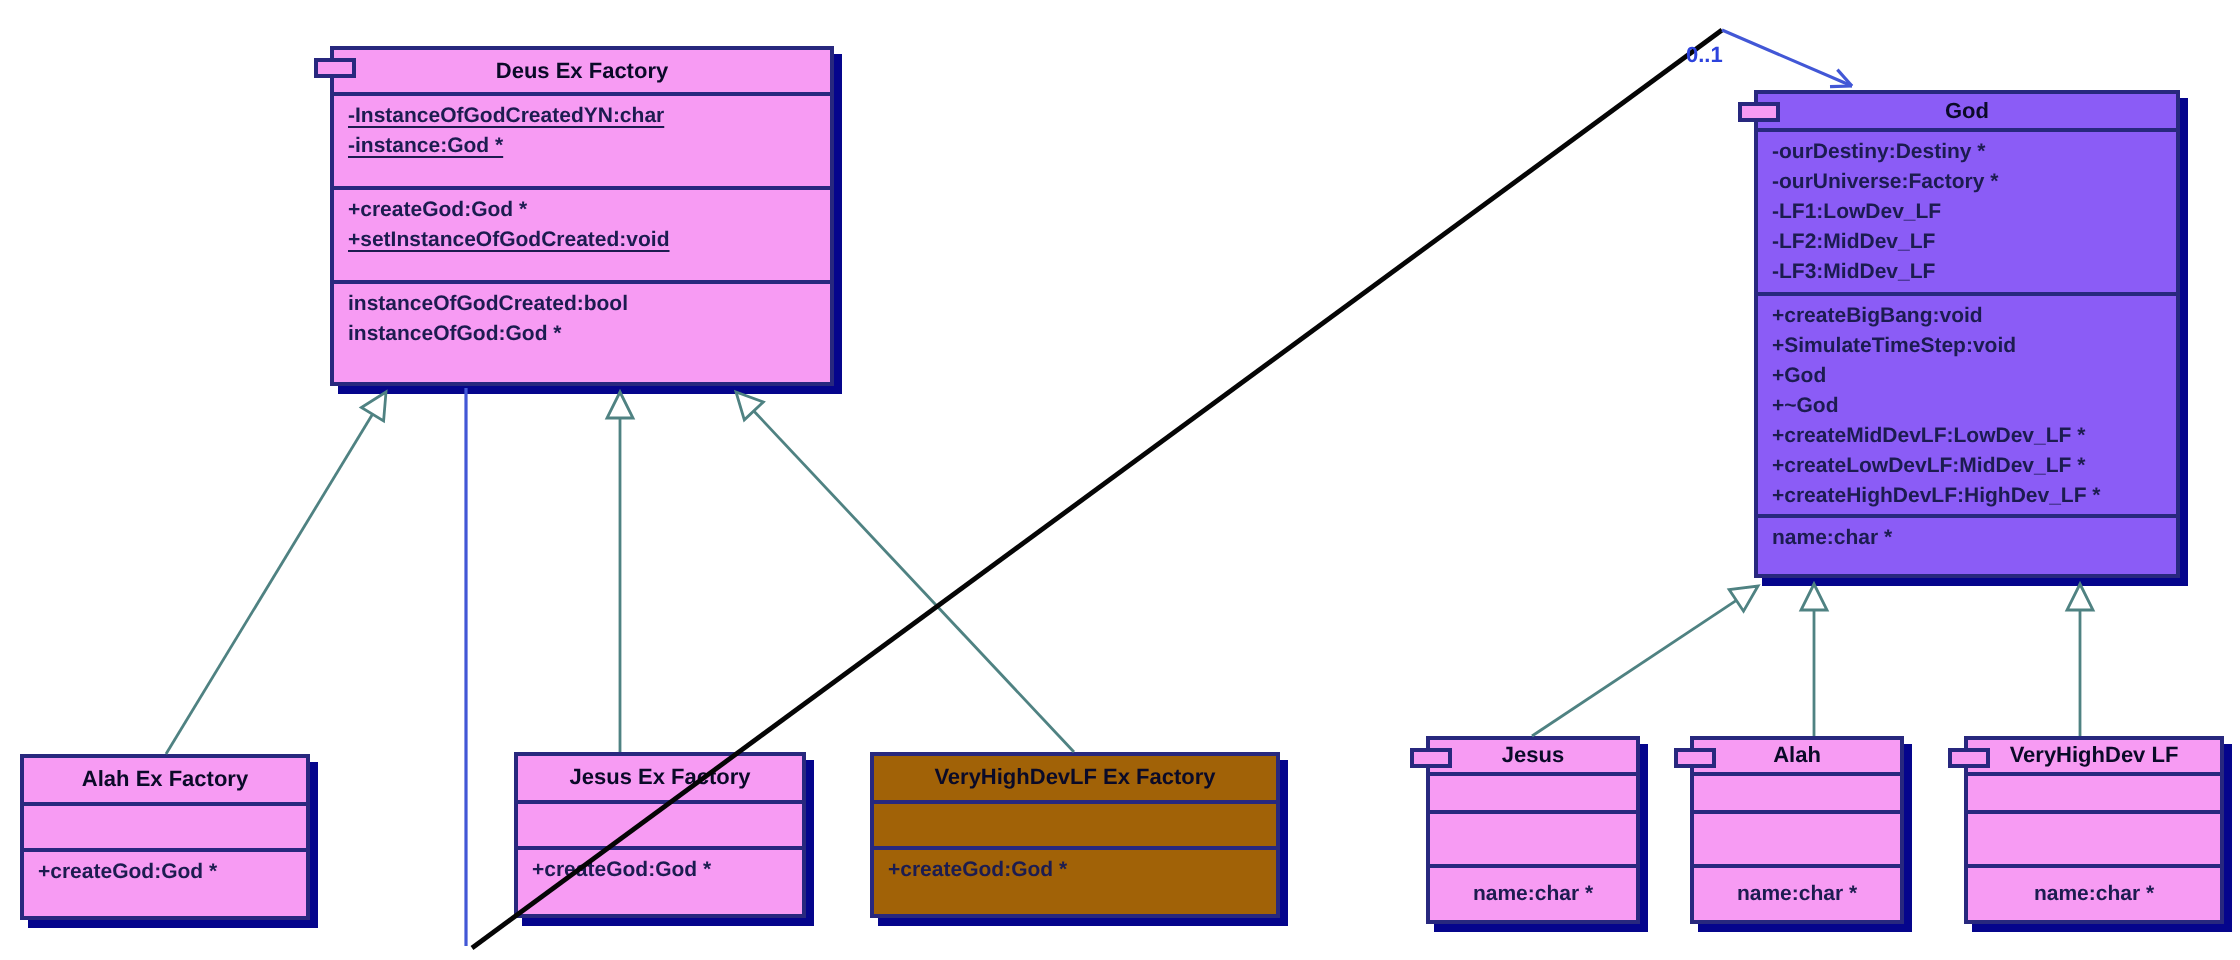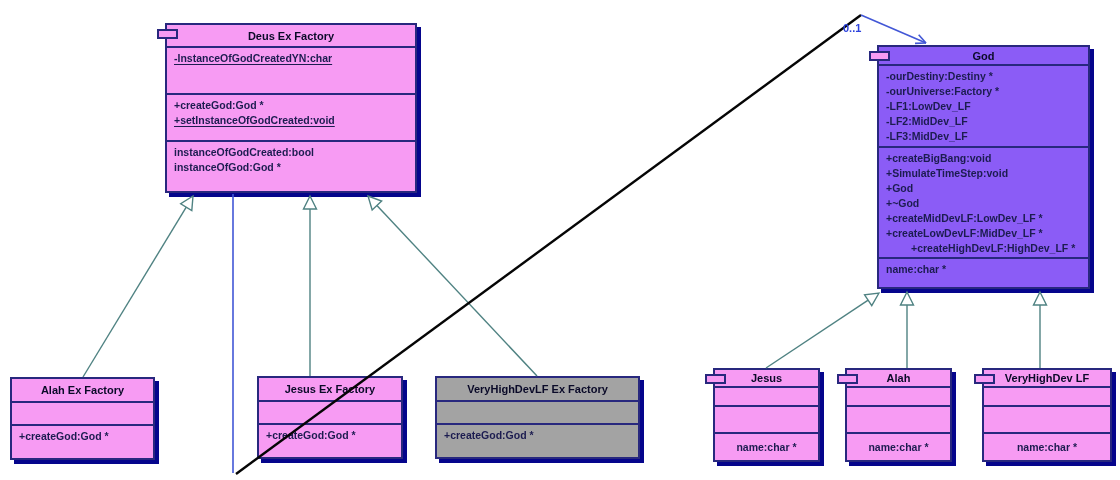--- a/index.html
+++ b/index.html
@@ -42,20 +42,21 @@
       <line x1="861" y1="15" x2="926" y2="43" stroke="#4257d6" stroke-width="1.6"></line>
       <line x1="926" y1="43" x2="918.683167156086" y2="34.78635542927374" stroke="#4257d6" stroke-width="1.6"></line>
       <line x1="926" y1="43" x2="915.0048137246254" y2="43.32539018087882" stroke="#4257d6" stroke-width="1.6"></line>
     </svg>
   <div id="class-layer">
       <div class="cbox" style="left: 165px; top: 23px; width: 252px; height: 170px; background: rgb(247, 155, 243); border-color: rgb(40, 40, 126); box-shadow: rgb(5, 5, 140) 4px 4px 0px;">
         <span class="cicon" style="background: rgb(247, 155, 243); border-color: rgb(40, 40, 126);"></span>
         <div class="ctitle" style="height: 21px; color: rgb(10, 10, 40);">Deus Ex Factory</div>
         <div class="csec" style="height: 47px; border-top-color: rgb(40, 40, 126);">
           <div class="mline u" style="color: rgb(28, 28, 80);">-InstanceOfGodCreatedYN:char</div>
+          <div class="mline u" style="color: rgb(28, 28, 80);">-instance:God *</div>
         </div>
         <div class="csec" style="height: 47px; border-top-color: rgb(40, 40, 126);">
           <div class="mline" style="color: rgb(28, 28, 80);">+createGod:God *</div>
           <div class="mline u" style="color: rgb(28, 28, 80);">+setInstanceOfGodCreated:void</div>
         </div>
         <div class="csec" style="height: 51px; border-top-color: rgb(40, 40, 126);">
           <div class="mline" style="color: rgb(28, 28, 80);">instanceOfGodCreated:bool</div>
           <div class="mline" style="color: rgb(28, 28, 80);">instanceOfGod:God *</div>
         </div>
       </div>
@@ -69,41 +70,41 @@
           <div class="mline" style="color: rgb(28, 28, 80);">-LF2:MidDev_LF</div>
           <div class="mline" style="color: rgb(28, 28, 80);">-LF3:MidDev_LF</div>
         </div>
         <div class="csec" style="height: 111px; border-top-color: rgb(40, 40, 126);">
           <div class="mline" style="color: rgb(28, 28, 80);">+createBigBang:void</div>
           <div class="mline" style="color: rgb(28, 28, 80);">+SimulateTimeStep:void</div>
           <div class="mline" style="color: rgb(28, 28, 80);">+God</div>
           <div class="mline" style="color: rgb(28, 28, 80);">+~God</div>
           <div class="mline" style="color: rgb(28, 28, 80);">+createMidDevLF:LowDev_LF *</div>
           <div class="mline" style="color: rgb(28, 28, 80);">+createLowDevLF:MidDev_LF *</div>
-          <div class="mline" style="color: rgb(28, 28, 80); margin-left: 25px;">+createHighDevLF:HighDev_LF *</div>
+          <div class="mline" style="color: rgb(28, 28, 80);">+createHighDevLF:HighDev_LF *</div>
         </div>
         <div class="csec" style="height: 30px; border-top-color: rgb(40, 40, 126);">
           <div class="mline" style="color: rgb(28, 28, 80);">name:char *</div>
         </div>
       </div>
       <div class="cbox" style="left: 10px; top: 377px; width: 145px; height: 83px; background: rgb(247, 155, 243); border-color: rgb(40, 40, 126); box-shadow: rgb(5, 5, 140) 4px 4px 0px;">
         <div class="ctitle" style="height: 22px; color: rgb(10, 10, 40);">Alah Ex Factory</div>
         <div class="csec" style="height: 23px; border-top-color: rgb(40, 40, 126);"></div>
         <div class="csec" style="height: 34px; border-top-color: rgb(40, 40, 126);">
           <div class="mline" style="color: rgb(28, 28, 80);">+createGod:God *</div>
         </div>
       </div>
       <div class="cbox" style="left: 257px; top: 376px; width: 146px; height: 83px; background: rgb(247, 155, 243); border-color: rgb(40, 40, 126); box-shadow: rgb(5, 5, 140) 4px 4px 0px;">
         <div class="ctitle" style="height: 22px; color: rgb(10, 10, 40);">Jesus Ex Factory</div>
         <div class="csec" style="height: 23px; border-top-color: rgb(40, 40, 126);"></div>
         <div class="csec" style="height: 34px; border-top-color: rgb(40, 40, 126);">
           <div class="mline" style="color: rgb(28, 28, 80);">+createGod:God *</div>
         </div>
       </div>
-      <div class="cbox" style="left: 435px; top: 376px; width: 205px; height: 83px; background: #a3a3a3; border-color: rgb(40, 40, 126); box-shadow: rgb(5, 5, 140) 4px 4px 0px;">
+      <div class="cbox" style="left: 435px; top: 376px; width: 205px; height: 83px; background: #a16207; border-color: rgb(40, 40, 126); box-shadow: rgb(5, 5, 140) 4px 4px 0px;">
         <div class="ctitle" style="height: 22px; color: rgb(10, 10, 40);">VeryHighDevLF Ex Factory</div>
         <div class="csec" style="height: 23px; border-top-color: rgb(40, 40, 126);"></div>
         <div class="csec" style="height: 34px; border-top-color: rgb(40, 40, 126);">
           <div class="mline" style="color: rgb(28, 28, 80);">+createGod:God *</div>
         </div>
       </div>
       <div class="cbox" style="left: 713px; top: 368px; width: 107px; height: 94px; background: rgb(247, 155, 243); border-color: rgb(40, 40, 126); box-shadow: rgb(5, 5, 140) 4px 4px 0px;">
         <span class="cicon" style="background: rgb(247, 155, 243); border-color: rgb(40, 40, 126);"></span>
         <div class="ctitle" style="height: 16px; color: rgb(10, 10, 40);">Jesus</div>
         <div class="csec" style="height: 19px; border-top-color: rgb(40, 40, 126);"></div>

